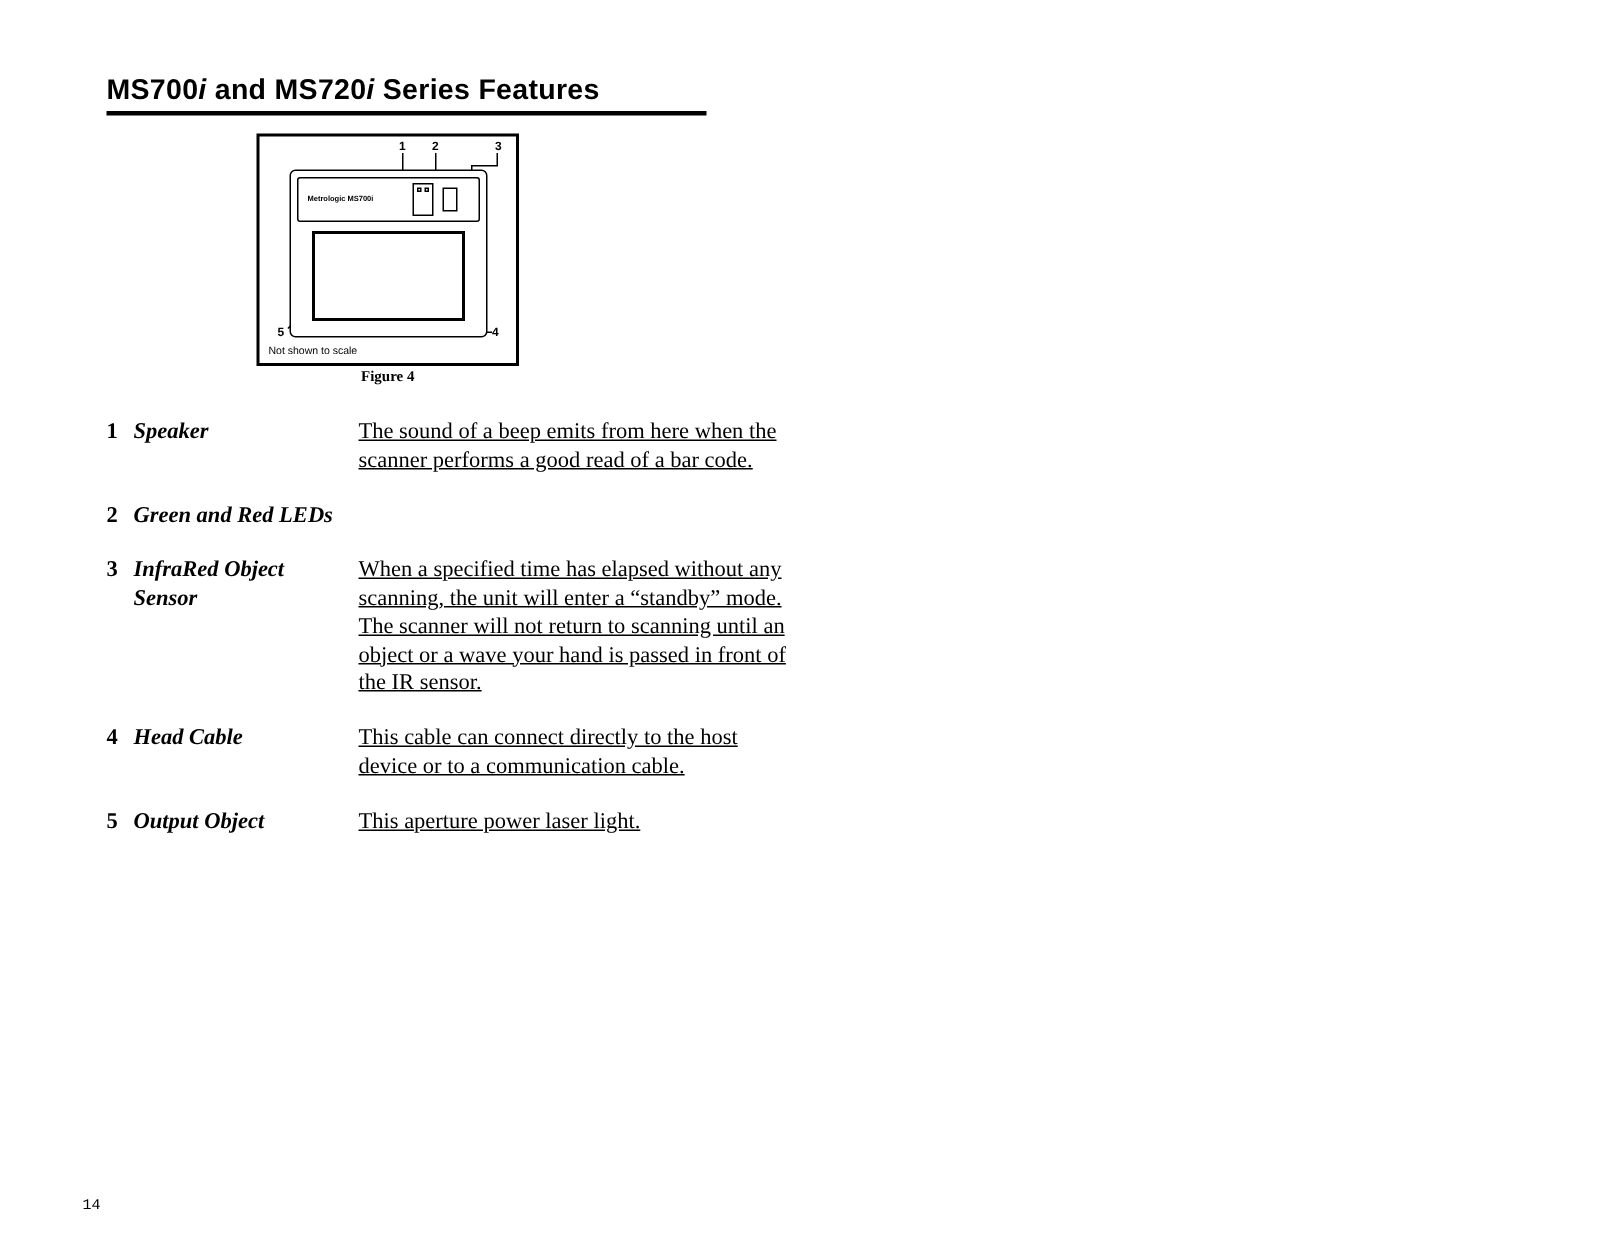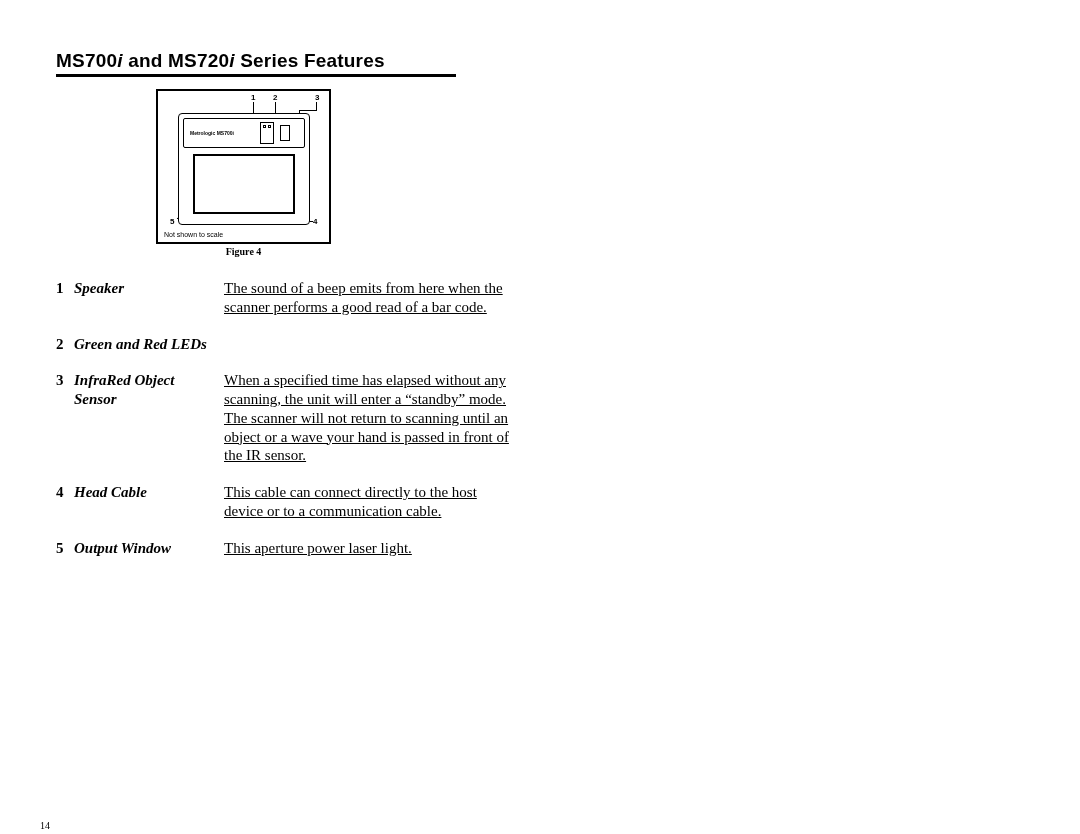--- a/index.html
+++ b/index.html
@@ -8,20 +8,21 @@
     background: #ffffff;
     width: 1080px;
     height: 834px;
     font-family: "Times New Roman", Times, serif;
     color: #000;
   }
   .page {
     position: relative;
     padding: 50px 40px 0 56px;
     box-sizing: border-box;
+    margin-left: 15px;
   }
   .section-title {
     font-family: Arial, Helvetica, sans-serif;
     font-weight: bold;
     font-size: 19px;
     letter-spacing: 0.2px;
     margin: 0 0 2px 0;
   }
   .section-title .i { font-style: italic; }
   .rule {
@@ -147,23 +148,23 @@
     font-style: italic;
   }
   .fdesc {
     flex: 1 1 auto;
     text-decoration: underline;
   }
 
   .page-number {
     position: absolute;
     left: 40px;
-    top: 820px;
+    top: 799px;
     font-size: 10px;
-    font-family: Liberation Serif, serif;
+    font-family: Liberation Mono, monospace;
   }
 </style>
 </head>
 <body>
 
 <div class="page">
 
   <h1 class="section-title">
     <span>MS700</span><span class="i">i</span><span> and MS720</span><span class="i">i</span><span> Series Features</span>
   </h1>
@@ -225,19 +226,19 @@
       <div class="fname">InfraRed Object Sensor</div>
       <div class="fdesc">When a specified time has elapsed without any scanning, the unit will enter a “standby” mode. The scanner will not return to scanning until an object or a wave your hand is passed in front of the IR sensor.</div>
     </div>
     <div class="frow">
       <div class="fnum">4</div>
       <div class="fname">Head Cable</div>
       <div class="fdesc">This cable can connect directly to the host device or to a communication cable.</div>
     </div>
     <div class="frow">
       <div class="fnum">5</div>
-      <div class="fname">Output Window</div>
+      <div class="fname">Output Object</div>
       <div class="fdesc">This aperture power laser light.</div>
     </div>
   </div>
 
   <div class="page-number">14</div>
 </div>
 
 </body></html>

